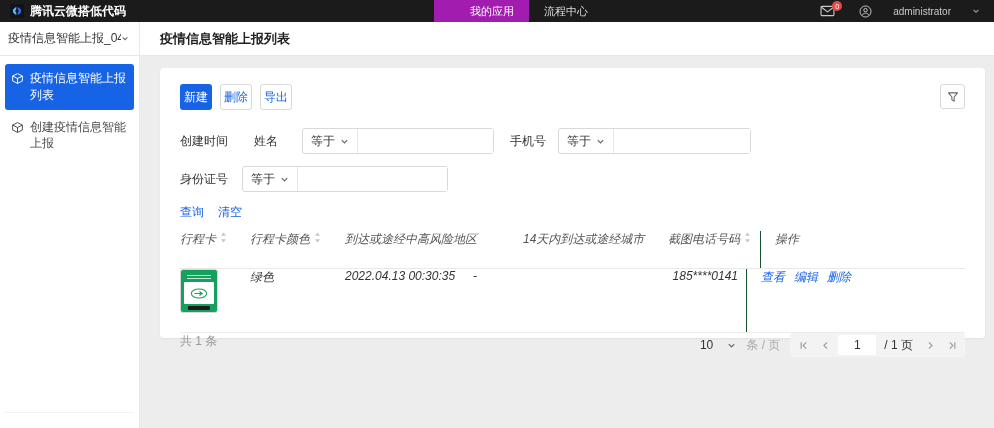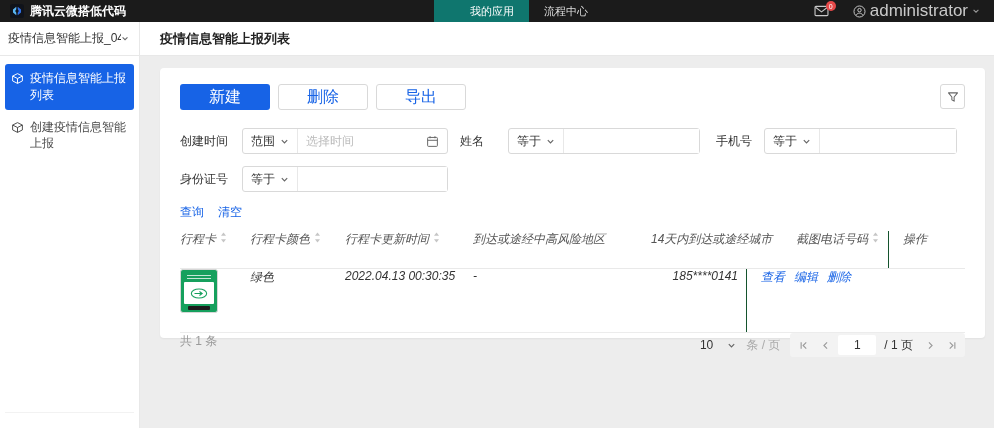--- a/index.html
+++ b/index.html
@@ -5,46 +5,46 @@
   * { box-sizing: border-box; margin: 0; padding: 0; }
   html,body { width: 994px; height: 428px; overflow: hidden; }
   body { font-family: "Liberation Sans", "DejaVu Sans", sans-serif; font-size: 12px; color: #333; background: #ededed; }
 
   
   .topbar { height: 22px; background: #1b1b1b; display: flex; align-items: stretch; color: #ccc; }
   .brand { display: flex; align-items: center; gap: 6px; padding-left: 10px; width: 434px; }
   .brand-name { color: #fff; font-weight: bold; font-size: 12px; white-space: nowrap; }
   .top-tabs { display: flex; }
   .top-tab { display: flex; align-items: center; padding: 0 15px; font-size: 11px; color: #ddd; cursor: pointer; white-space: nowrap; }
-  .top-tab.active { background: #0f766e; color: #fff; padding-left: 36px; }
+  .top-tab.active { background: #a21caf; color: #fff; padding-left: 36px; }
   .topbar-right { margin-left: auto; display: flex; align-items: center; gap: 24px; padding-right: 14px; }
   .mail-wrap { position: relative; display: flex; cursor: pointer; }
   .badge { position: absolute; top: -4px; right: -7px; background: #e64949; color: #fff; font-size: 7px; min-width: 10px; height: 10px; border-radius: 5px; display: flex; align-items: center; justify-content: center; padding: 0 2px; }
-  .user { display: flex; align-items: center; gap: 4px; font-size: 17px; color: #c9c9c9; cursor: pointer; }
+  .user { display: flex; align-items: center; gap: 21px; font-size: 10px; color: #c9c9c9; cursor: pointer; }
 
   
   .subheader { height: 34px; background: #fff; display: flex; border-bottom: 1px solid #e8e8e8; }
   .app-selector { width: 140px; border-right: 1px solid #e8e8e8; display: flex; align-items: center; justify-content: space-between; padding: 0 10px 0 8px; cursor: pointer; }
   .app-selector-text { white-space: nowrap; overflow: hidden; }
   .page-title { display: flex; align-items: center; padding-left: 20px; font-weight: bold; font-size: 13px; color: #222; }
 
   
   .page-body { display: flex; height: 372px; }
   .sidebar { width: 140px; background: #fff; border-right: 1px solid #e8e8e8; padding: 8px 5px 0; display: flex; flex-direction: column; }
   .side-item { display: flex; gap: 6px; padding: 6px 6px; border-radius: 3px; color: #4b4b4b; line-height: 1.4; margin-bottom: 3px; cursor: pointer; }
   .side-item svg { flex: none; margin-top: 2px; }
   .side-item.active { background: #1763e6; color: #fff; }
   .sidebar-footer { margin-top: auto; border-top: 1px solid #f2f2f2; height: 16px; }
 
   .main { flex: 1; padding: 12px 9px 0 20px; }
   .card { background: #fff; border-radius: 4px; height: 270px; padding: 16px 20px 0; position: relative; box-shadow: 0 1px 2px rgba(0,0,0,.05); }
 
   
   .toolbar { display: flex; gap: 8px; }
-  .btn { height: 26px; padding: 0 28px; border-radius: 3px; font-size: 16px; display: flex; align-items: center; border: 1px solid transparent; cursor: pointer; background: none; font-family: inherit; }
+  .btn { height: 26px; padding: 0 3px; border-radius: 3px; font-size: 12px; display: flex; align-items: center; border: 1px solid transparent; cursor: pointer; background: none; font-family: inherit; }
   .btn-primary { background: #1763e6; color: #fff; }
   .btn-outline { border-color: #d9d9d9; color: #1763e6; background: #fff; }
   .filter-btn { position: absolute; right: 20px; top: 16px; width: 25px; height: 25px; border: 1px solid #d9d9d9; border-radius: 3px; display: flex; align-items: center; justify-content: center; background: #fff; cursor: pointer; }
 
   
   .filters { margin-top: 18px; }
   .f-row { display: flex; align-items: center; margin-bottom: 12px; }
   .f-label { font-size: 12px; color: #333; }
   .control { height: 26px; border: 1px solid #d9d9d9; border-radius: 3px; display: flex; align-items: center; background: #fff; }
   .op { display: flex; align-items: center; gap: 5px; padding: 0 8px; border-right: 1px solid #e8e8e8; height: 100%; cursor: pointer; white-space: nowrap; }
@@ -171,37 +171,20 @@
       </div>
       <div class="filter-btn">
         <svg width="12" height="12" viewBox="0 0 16 16" fill="none" stroke="#666" stroke-width="1.4" stroke-linejoin="round">
           <path d="M2 2.5 H14 L9.5 8 V13.5 L6.5 11.8 V8 Z"></path>
         </svg>
       </div>
 
       <div class="filters">
         <div class="f-row">
           <span class="f-label w-label1">创建时间</span>
-          <div class="control ctl-time">
-            <div class="op">
-              <span>范围</span>
-              <svg width="9" height="9" viewBox="0 0 10 10" fill="none" stroke="#666" stroke-width="1.3">
-                  <path d="M2 3.5 L5 6.5 L8 3.5"></path>
-                </svg>
-            </div>
-            <input placeholder="选择时间" style="">
-            <div class="cal-wrap">
-              <svg width="13" height="13" viewBox="0 0 16 16" fill="none" stroke="#666" stroke-width="1.2">
-                <rect x="2" y="3" width="12" height="11" rx="1"></rect>
-                  <path d="M2 6.5 H14"></path>
-                  <path d="M5 1.5 V4"></path>
-                  <path d="M11 1.5 V4"></path>
-              </svg>
-            </div>
-          </div>
 
           <span class="f-label lbl-name">姓名</span>
           <div class="control ctl-name">
             <div class="op">
               <span>等于</span>
               <svg width="9" height="9" viewBox="0 0 10 10" fill="none" stroke="#666" stroke-width="1.3">
                   <path d="M2 3.5 L5 6.5 L8 3.5"></path>
                 </svg>
             </div>
             <input value="" style="">
@@ -244,29 +227,20 @@
             <span>行程卡</span>
             <span class="sort-icon">
                 <svg width="9" height="13" viewBox="0 0 10 14">
                   <path d="M5 1.5 L7.8 5 H2.2 Z" fill="#c6c6c6"></path>
                   <path d="M5 12.5 L2.2 9 H7.8 Z" fill="#c6c6c6"></path>
                 </svg>
               </span>
           </div>
           <div class="t-cell c2">
             <span>行程卡颜色</span>
-            <span class="sort-icon">
-                <svg width="9" height="13" viewBox="0 0 10 14">
-                  <path d="M5 1.5 L7.8 5 H2.2 Z" fill="#c6c6c6"></path>
-                  <path d="M5 12.5 L2.2 9 H7.8 Z" fill="#c6c6c6"></path>
-                </svg>
-              </span>
-          </div>
-          <div class="t-cell c3">
-            <span>行程卡更新时间</span>
             <span class="sort-icon">
                 <svg width="9" height="13" viewBox="0 0 10 14">
                   <path d="M5 1.5 L7.8 5 H2.2 Z" fill="#c6c6c6"></path>
                   <path d="M5 12.5 L2.2 9 H7.8 Z" fill="#c6c6c6"></path>
                 </svg>
               </span>
           </div>
           <div class="t-cell c4">
             <span>到达或途经中高风险地区</span>
           </div>

